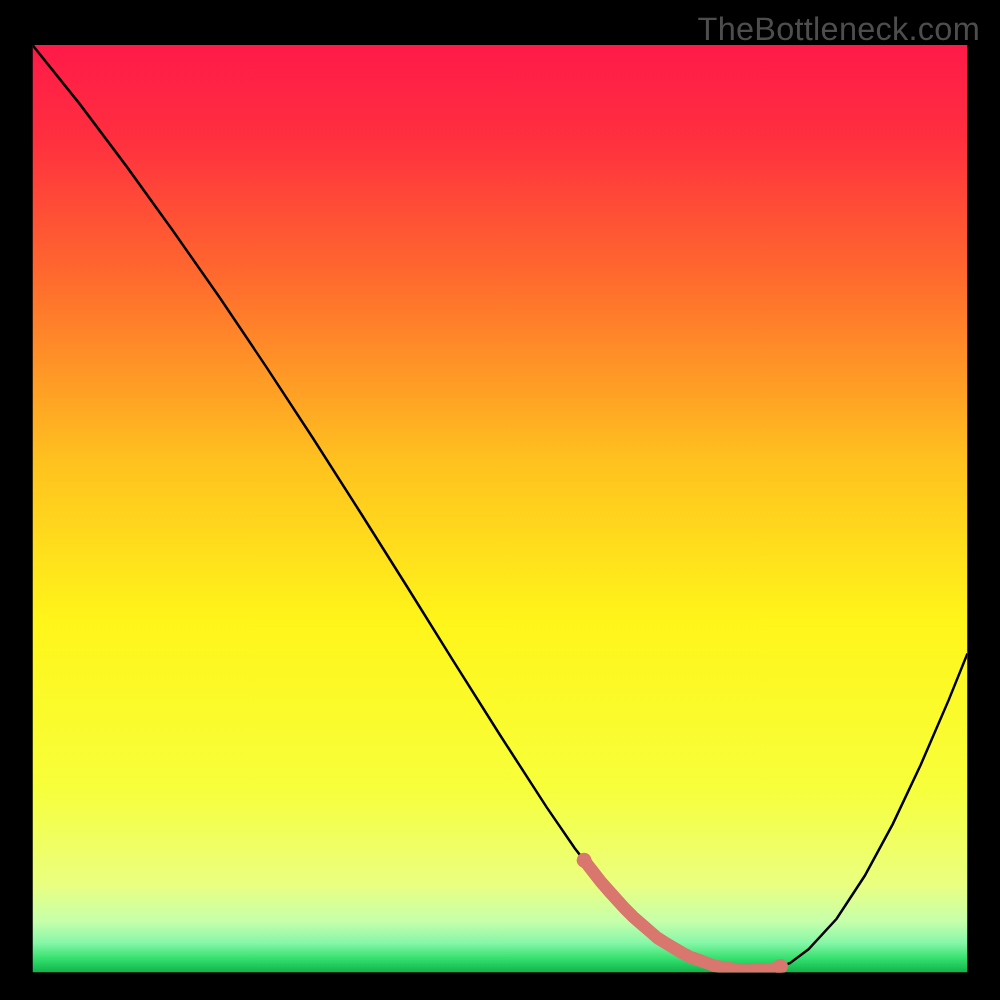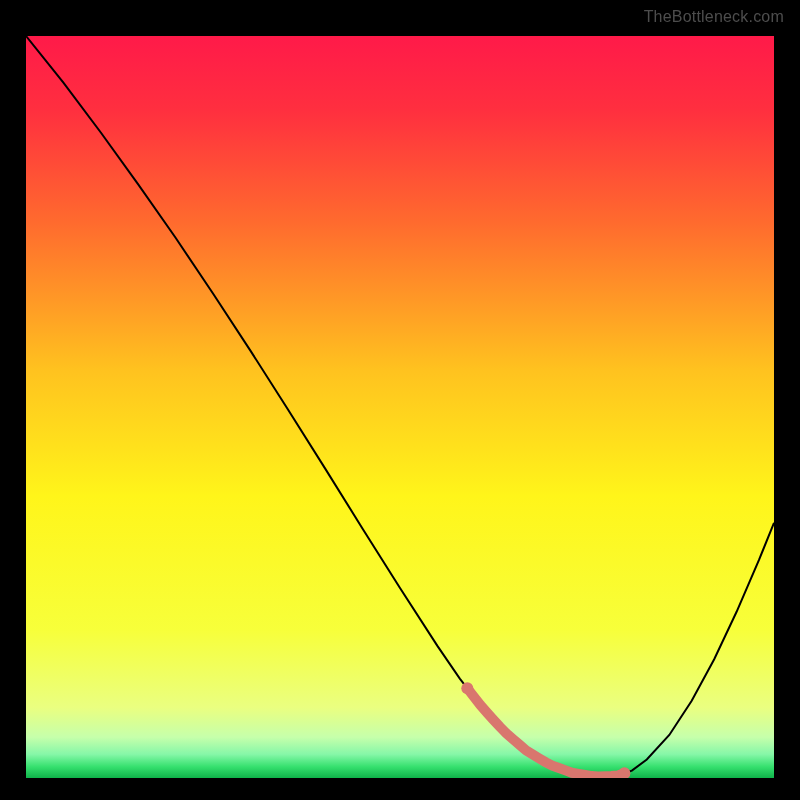--- a/index.html
+++ b/index.html
@@ -1,18 +1,18 @@
 <!DOCTYPE html>
 <html><head>
 <meta charset="utf-8">
 <style>
   html,body{margin:0;padding:0;width:800px;height:800px;background:#000;overflow:hidden;font-family:Arial,Helvetica,sans-serif}
   .frame{position:absolute;left:26px;top:36px;width:748px;height:742px;background:#000}
   .plot{position:absolute;left:0;top:0;width:748px;height:742px}
-  .watermark{position:absolute;top:8px;right:16px;color:#4d4d4d;font-size:16px;font-weight:500;letter-spacing:.2px}
+  .watermark{position:absolute;top:8px;right:16px;color:#4d4d4d;font-size:26px;font-weight:500;letter-spacing:.2px}
   svg{display:block}
 </style>
 </head>
 <body>
 
 <div class="watermark">TheBottleneck.com</div>
 
 <div class="frame">
   <svg class="plot" viewBox="0 0 748 742" preserveAspectRatio="none">
     <defs>

